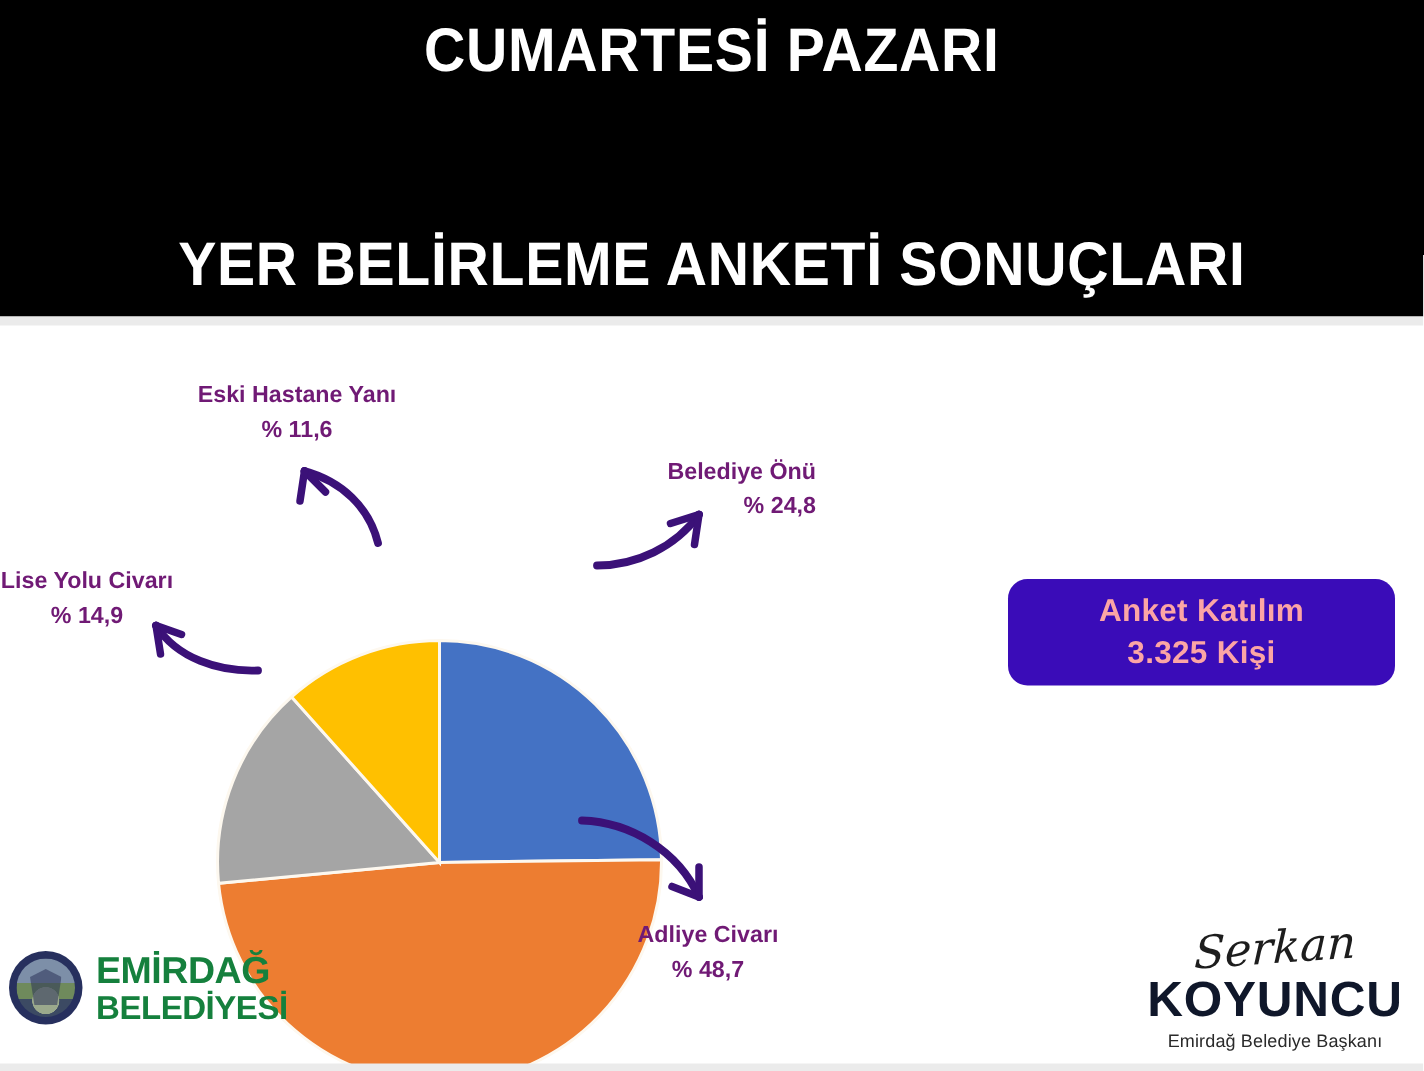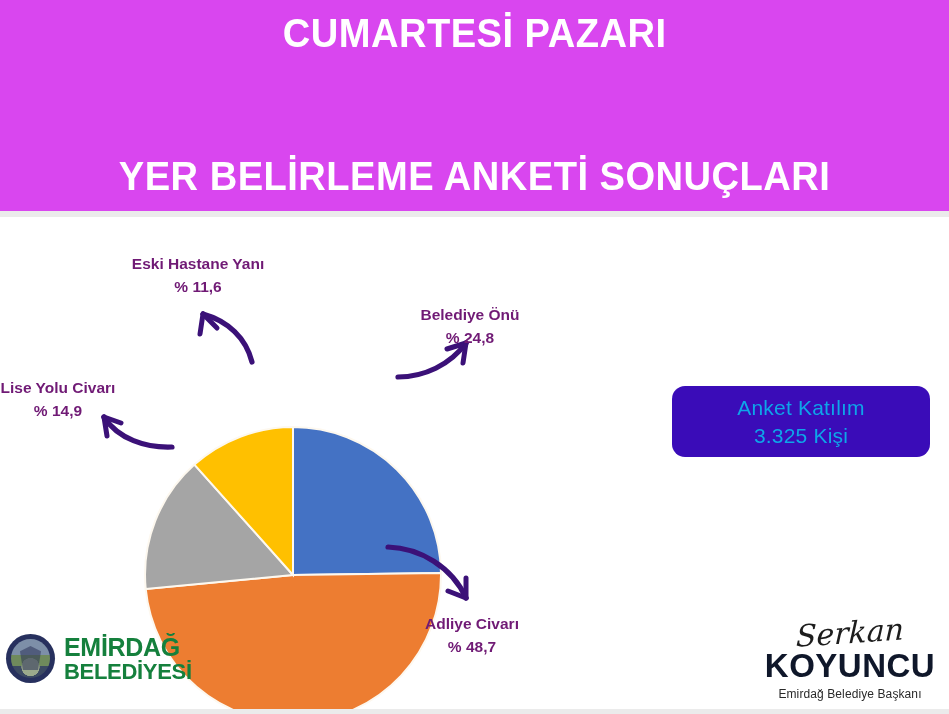--- a/index.html
+++ b/index.html
@@ -20,21 +20,21 @@
     background: #ffffff;
     overflow: hidden;
   }
 
   
   #header-banner {
     position: absolute;
     left: 0; top: 0;
     width: 949px;
     height: 211px;
-    background: #d946ef;
+    background: #000000;
     display: flex;
     align-items: center;
     justify-content: center;
   }
   #header-title {
     text-align: center;
     color: #ffffff;
     font-family: "Liberation Sans Narrow", "Liberation Sans", sans-serif;
     font-weight: bold;
     font-size: 41px;
@@ -73,38 +73,38 @@
     font-weight: bold;
     font-size: 15.5px;
     line-height: 1.48;
     text-align: center;
     white-space: nowrap;
   }
   .slice-label .pct { display: block; }
 
   #label-eski   { left: 104px; top: 253px; width: 188px; }
   #label-lise   { left: -22px; top: 377px; width: 160px; }
-  #label-bel    { left: 396px; top: 304px; width: 148px; }
+  #label-bel    { left: 396px; top: 304px; width: 148px; text-align: right; }
   #label-adliye { left: 398px; top: 613px; width: 148px; }
 
   
   #participation-badge {
     position: absolute;
     left: 672px; top: 386px;
     width: 258px; height: 71px;
     background: #3a0cb8;
     border-radius: 13px;
     display: flex;
     flex-direction: column;
     align-items: center;
     justify-content: center;
   }
   #participation-badge .badge-line {
-    color: #0ea5e9;
-    font-weight: normal;
+    color: #fca5a5;
+    font-weight: bold;
     font-size: 21px;
     line-height: 1.33;
     letter-spacing: 0.2px;
   }
 
   
   #municipality-logo {
     position: absolute;
     left: 6px; top: 634px;
     display: flex;

